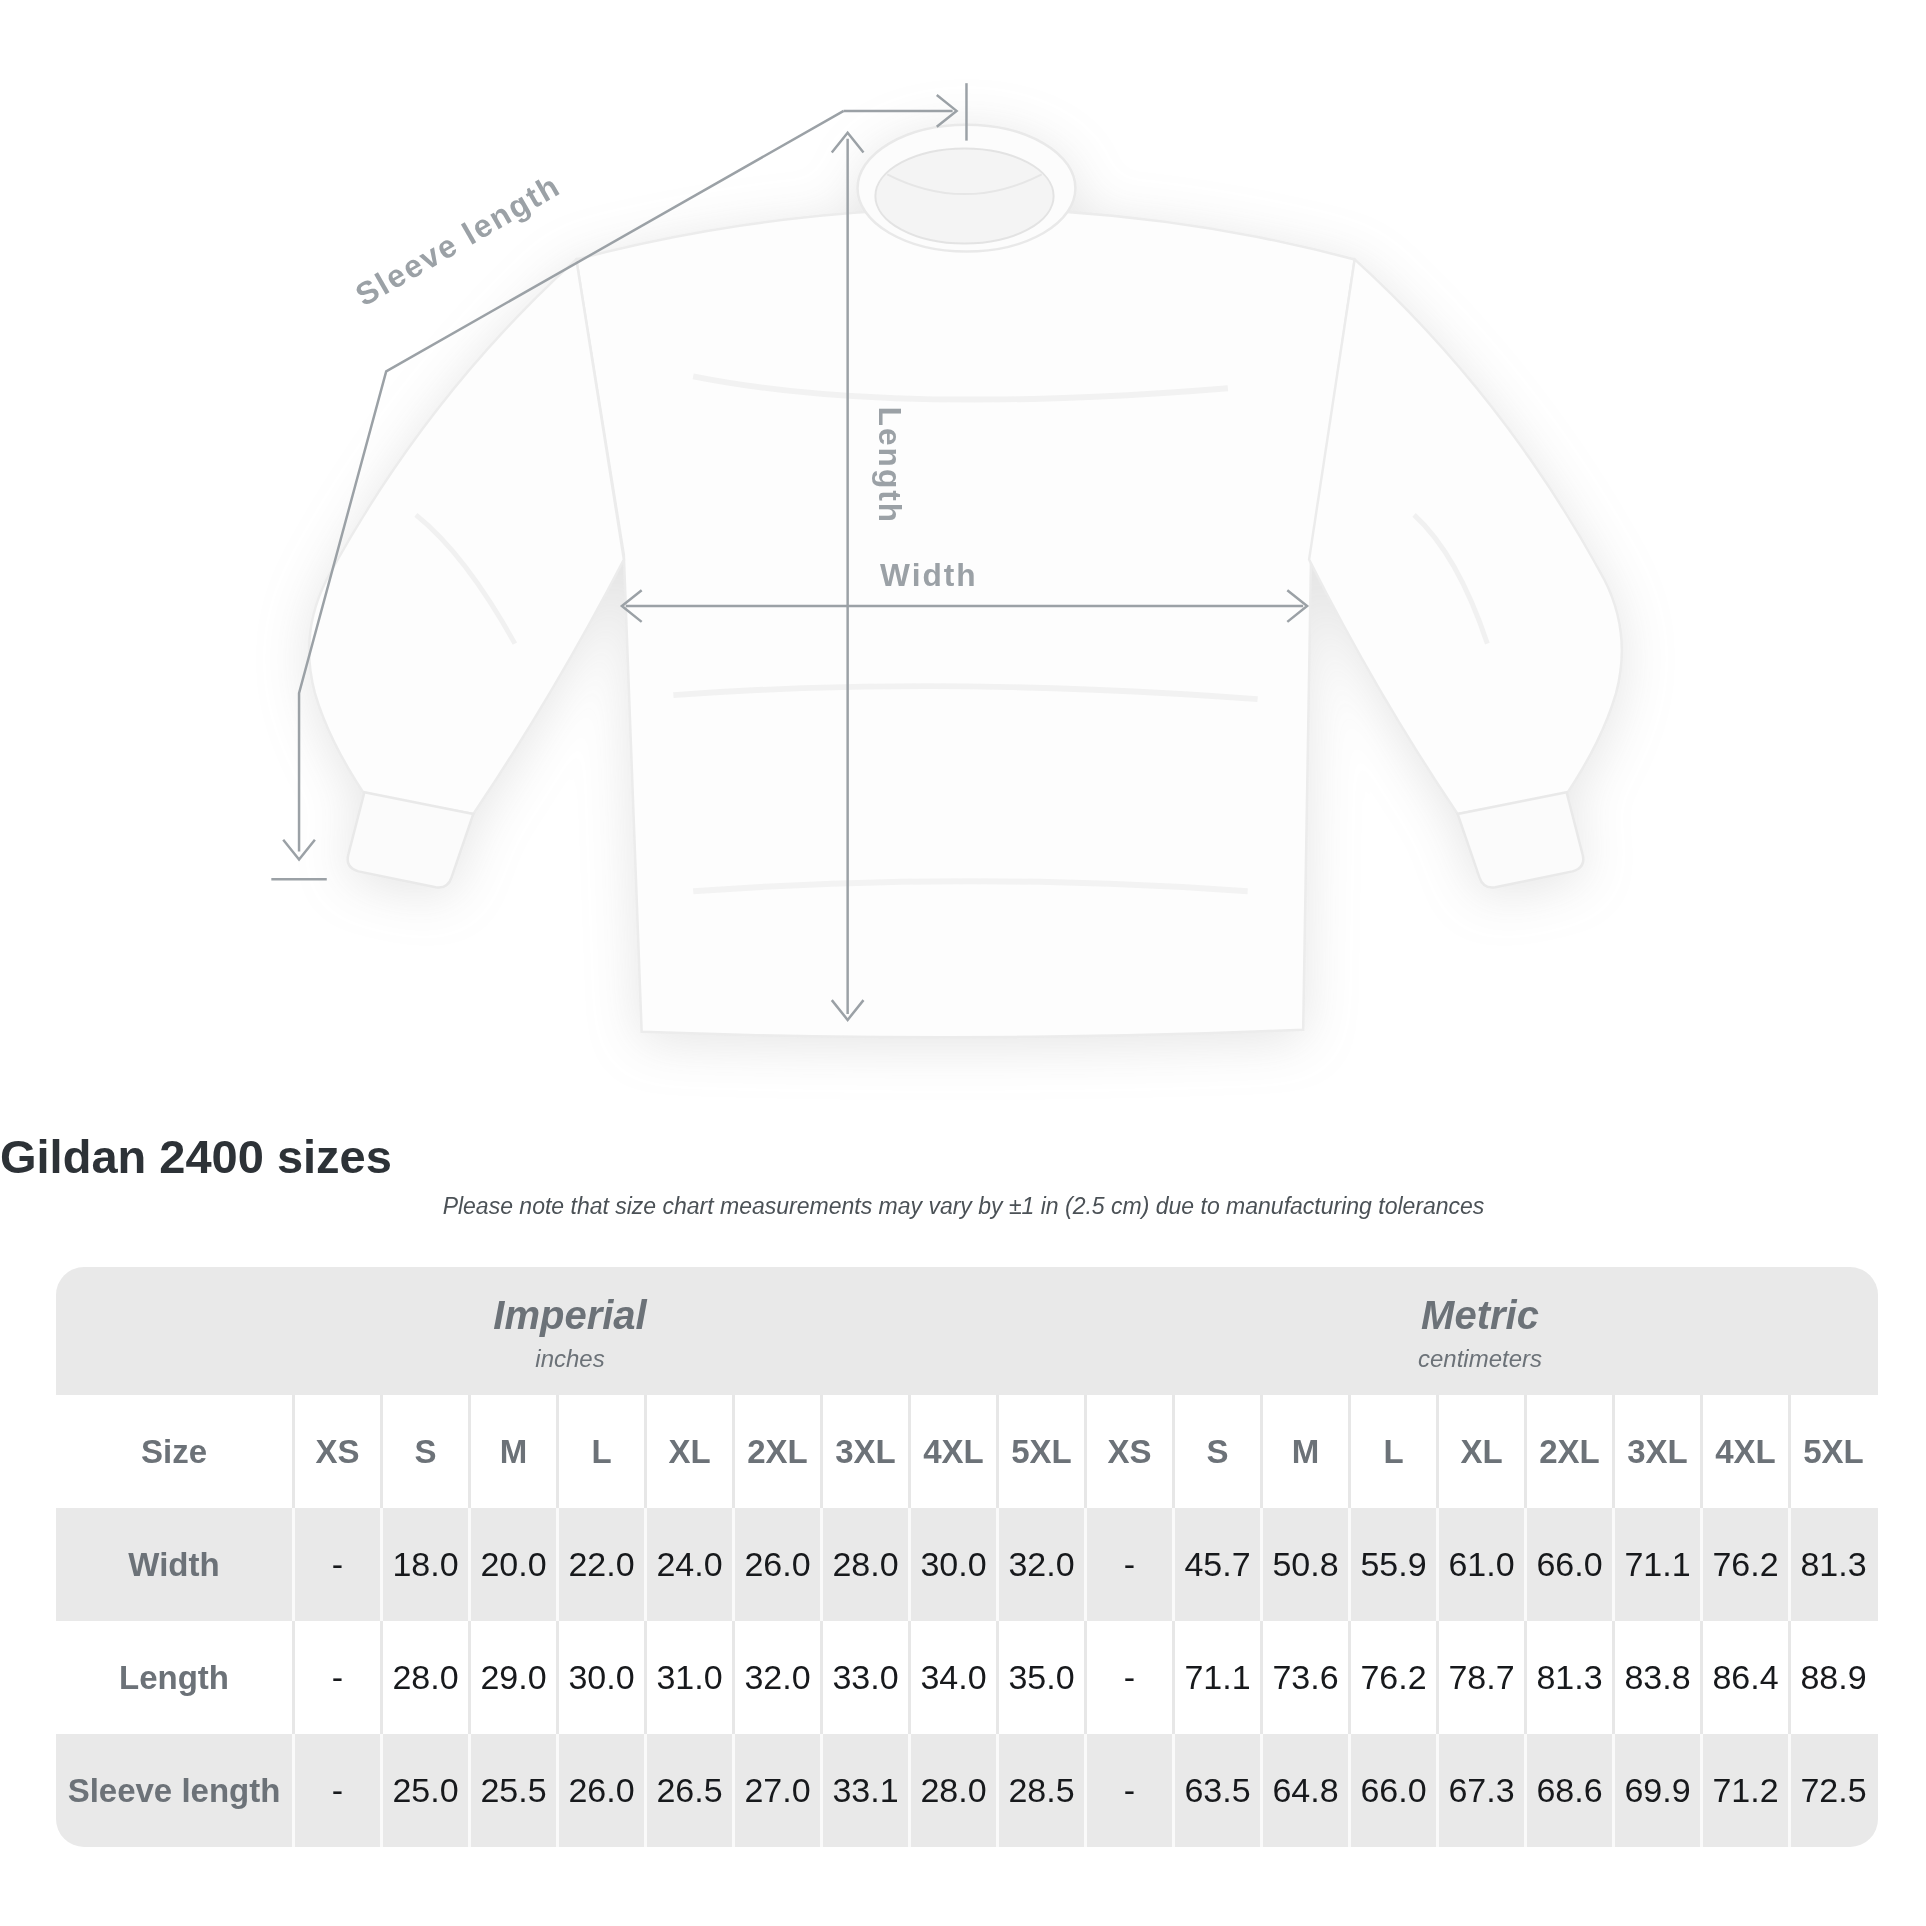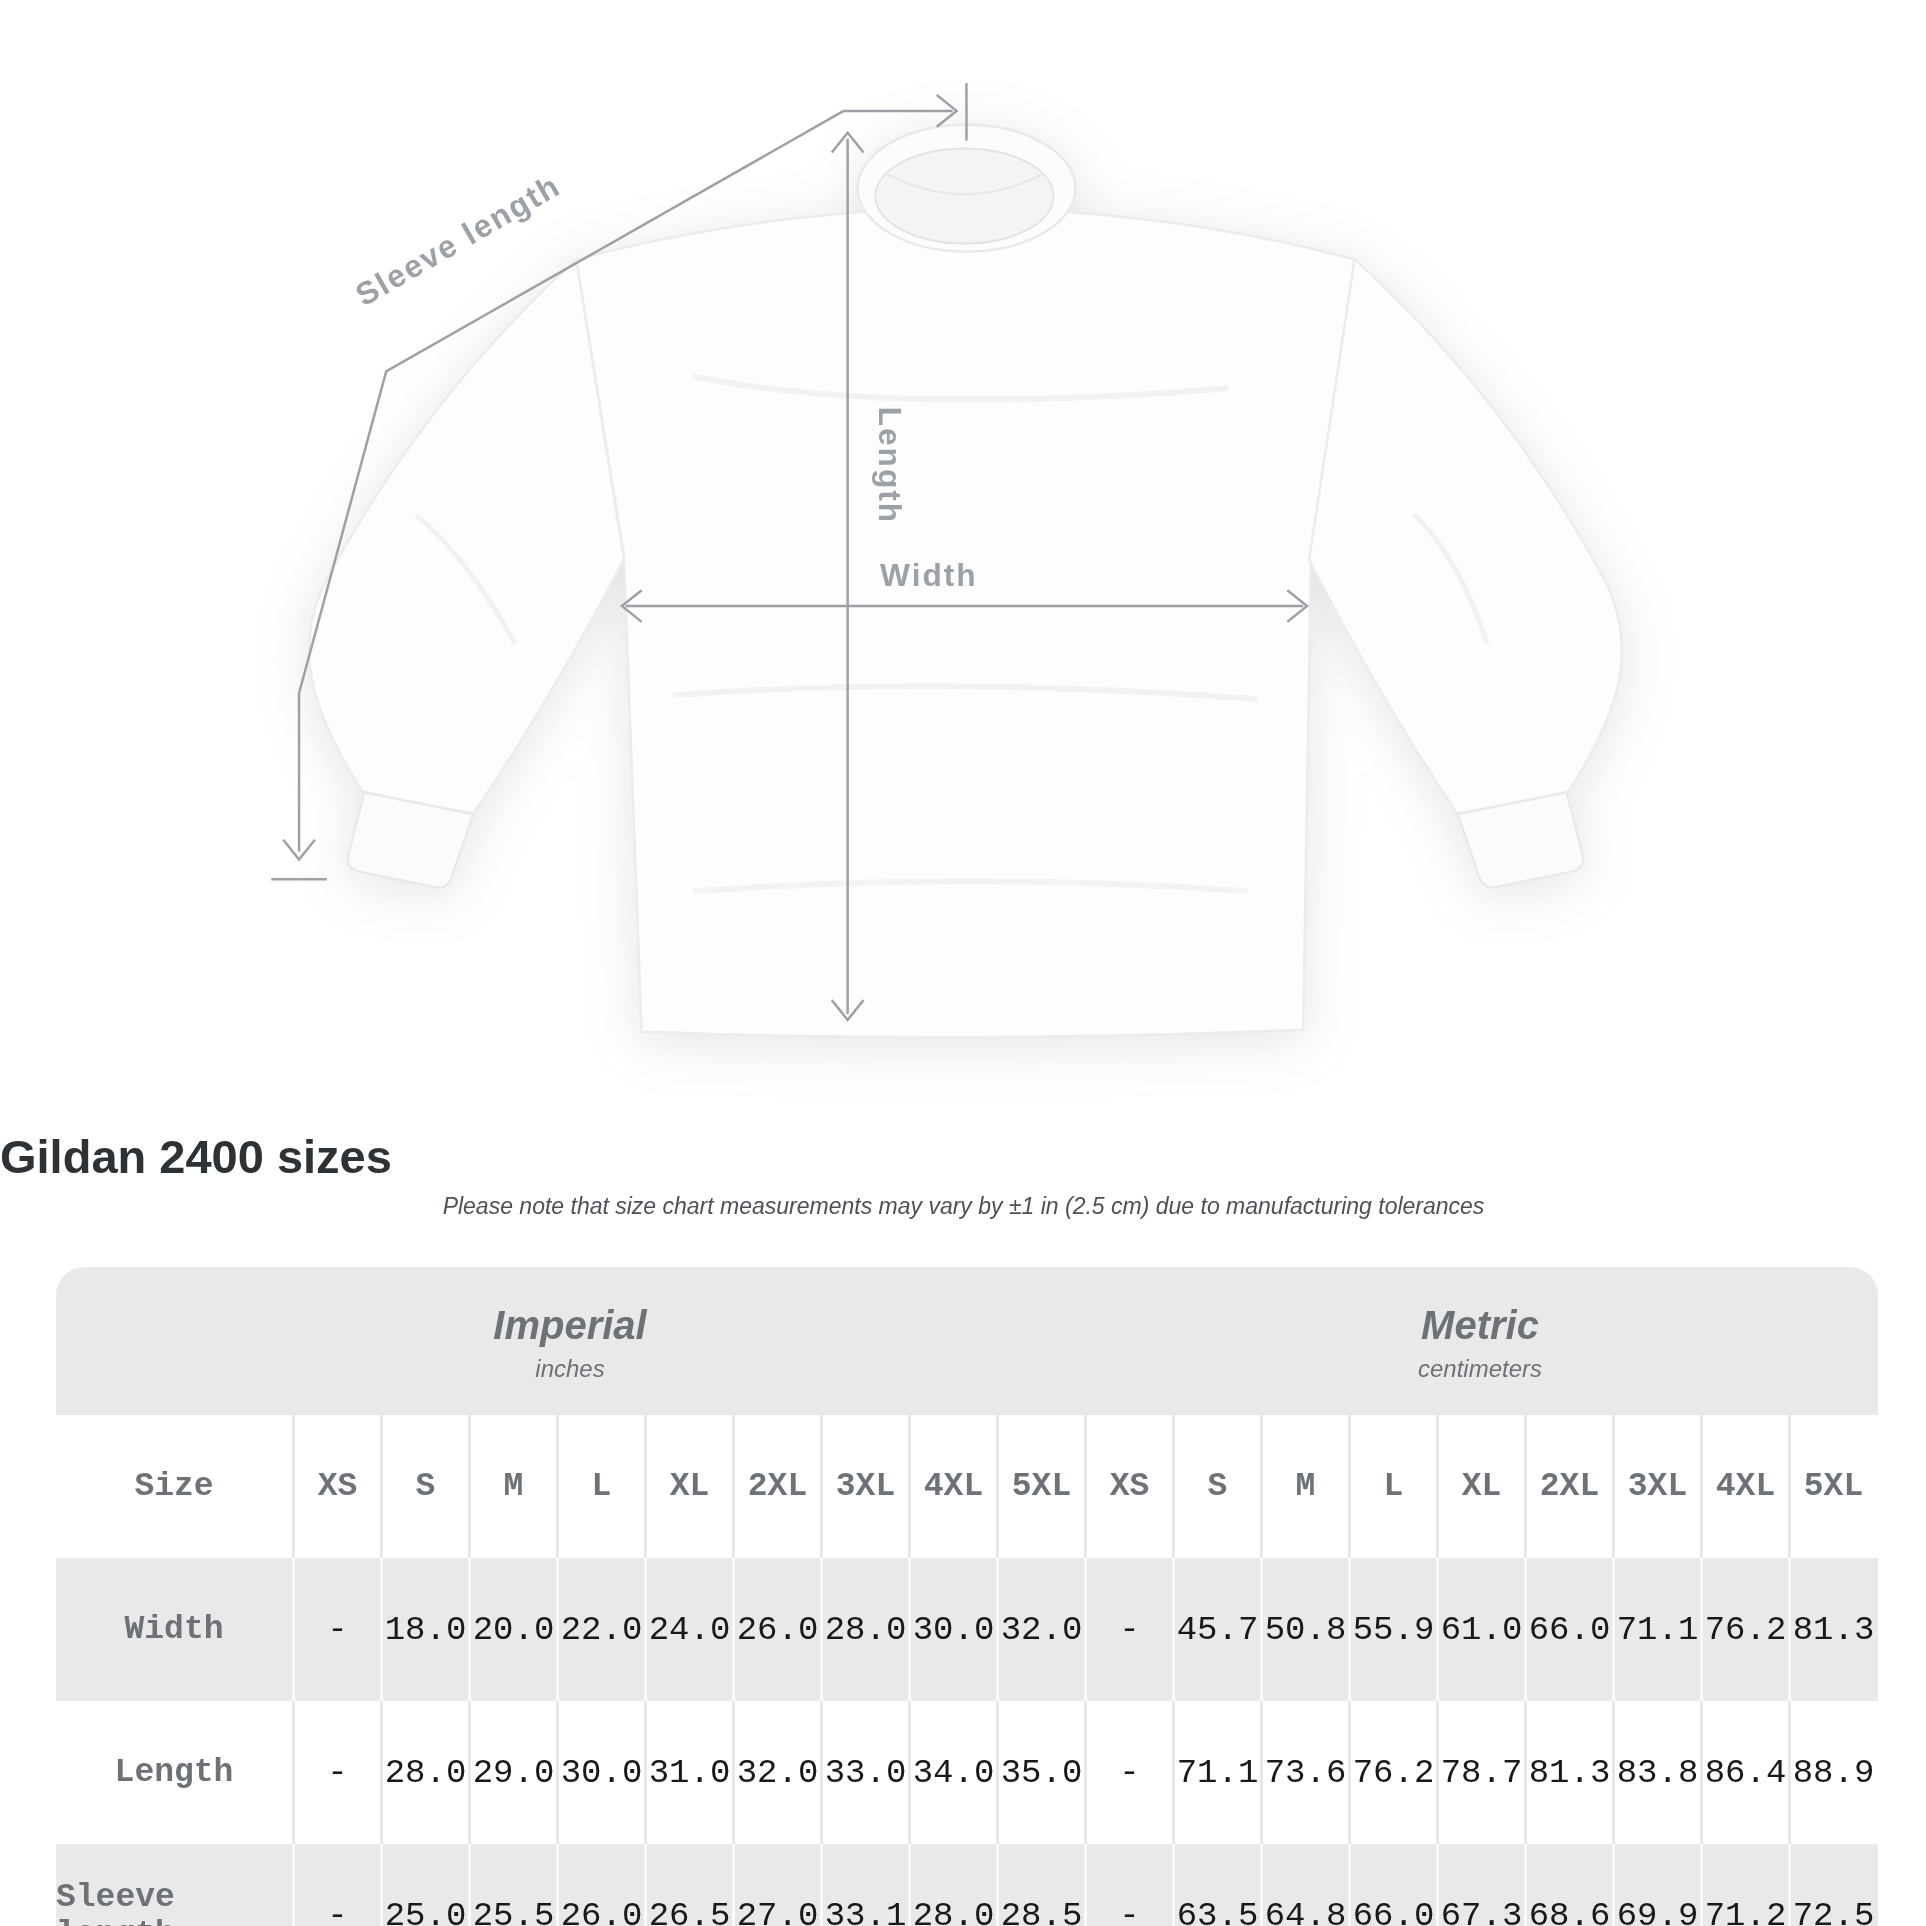--- a/index.html
+++ b/index.html
@@ -16,25 +16,24 @@
     font-size:47px;font-weight:bold;color:#2d3237;line-height:55px;
   }
   .page-subtitle{
     position:absolute;left:0;top:1186px;width:100%;text-align:center;
     font-size:23px;font-style:italic;color:#4b5156;line-height:40px;
   }
   
   .size-table{position:absolute;left:56px;top:1267px;width:1822px;}
   .trow{
     display:grid;grid-template-columns:236px repeat(18,88px);
-    height:143px;
-    font-family:Liberation Mono, monospace;
+    height:113px;
   }
   .band{
-    height:148px;background:#e9e9e9;border-radius:28px 28px 0 0;
+    height:128px;background:#e9e9e9;border-radius:28px 28px 0 0;
     display:grid;grid-template-columns:236px repeat(18,88px);
   }
   .band-cell{display:flex;flex-direction:column;align-items:center;justify-content:center;padding-top:6px;}
   .band-cell.imperial{grid-column:1/11;}
   .band-cell.metric{grid-column:11/20;}
   .band-name{font-size:40px;font-weight:bold;font-style:italic;color:#6c7278;line-height:50px;}
   .band-unit{font-size:24px;font-style:italic;color:#6c7278;line-height:38px;}
   .trow.white{background:#ffffff;--sep:#e7e7e7;}
   .trow.gray{background:#e9e9e9;--sep:#fafafa;}
   .trow.last{border-radius:0 0 28px 28px;overflow:hidden;}

